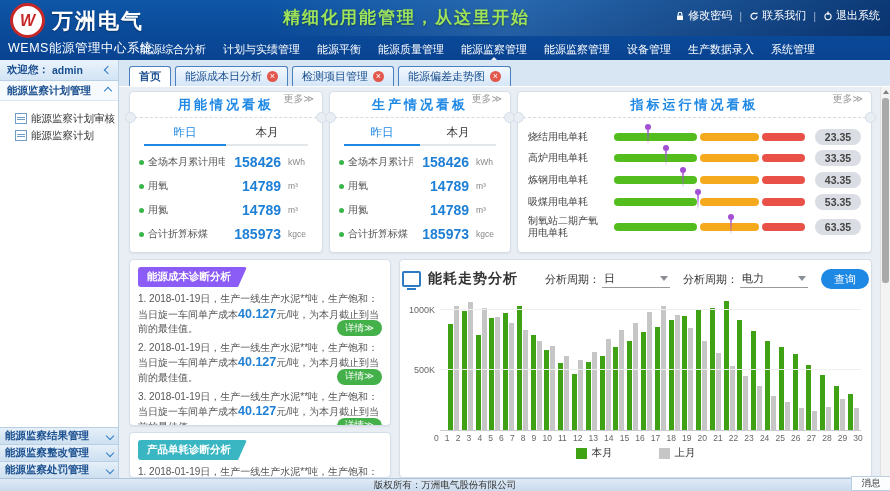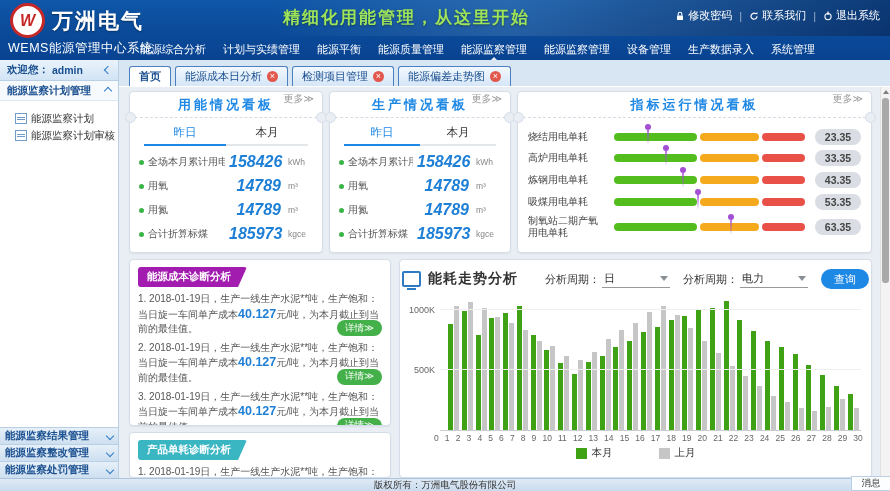--- a/index.html
+++ b/index.html
@@ -64,21 +64,21 @@
   .notch{position:absolute;width:9px;height:9px;border-radius:50%;background:#e9eef4;border:1px solid #d5dee8;top:20px;}
   .notch.l{left:-5px;}.notch.r{right:-5px;}
 
   .b-tabs{display:flex;height:25px;flex:none;margin:3px 14px 2px;font-size:11.5px;}
   .b-tab{flex:1;text-align:center;line-height:23px;color:#333;border-bottom:2px solid #e4e7ea;cursor:pointer;}
   .b-tab.active{color:#1e88e5;border-bottom-color:#1e88e5;}
   .b-rows{flex:1;padding:2px 9px 6px;display:flex;flex-direction:column;justify-content:space-around;}
   .b-row{display:flex;align-items:center;gap:4px;}
   .dot{width:5px;height:5px;border-radius:50%;background:#3cb44a;flex:none;}
   .b-label{flex:1;font-size:10px;color:#555;white-space:nowrap;overflow:hidden;}
-  .b-val{font-size:16px;font-weight:bold;color:#1e7fd6;width:52px;text-align:right;flex:none;font-style:italic;}
+  .b-val{font-size:14px;font-weight:bold;color:#1e7fd6;width:52px;text-align:right;flex:none;}
   .b-unit{width:25px;font-size:8.5px;color:#888;margin-left:3px;flex:none;}
 
   .ind-rows{flex:1;padding:8px 10px 10px 10px;display:flex;flex-direction:column;justify-content:space-around;}
   .ind-row{display:flex;align-items:center;}
   .ind-label{width:76px;font-size:10px;color:#444;line-height:1.2;flex:none;}
   .ind-bar{flex:1;height:8px;display:flex;gap:3px;position:relative;margin:0 10px;}
   .seg{height:8px;border-radius:4px;}
   .seg.g{flex:45;background:#53bd1e;}
   .seg.o{flex:32;background:#f5aa1e;}
   .seg.r{flex:23;background:#e85048;}
@@ -86,21 +86,21 @@
   .marker::after{content:"";position:absolute;top:6px;left:2px;width:2px;height:15px;
     background:linear-gradient(180deg,rgba(163,79,212,.8),rgba(163,79,212,0));}
   .pill{width:46px;flex:none;text-align:center;background:#dadde3;border-radius:9px;font-size:10.5px;font-weight:bold;color:#444;padding:2px 0;}
 
   .row2{flex:1;display:flex;gap:8px;min-height:0;}
   .leftcol{width:262px;flex:none;display:flex;flex-direction:column;gap:6px;min-height:0;}
   .card4{height:153px;flex:none;overflow:hidden;padding:6px 8px;}
   .card5{flex:1;overflow:hidden;padding:6px 8px;}
   .ribbon{display:inline-block;color:#fff;font-size:10.5px;font-weight:bold;padding:3px 16px 3px 9px;
     clip-path:polygon(0 0,100% 0,calc(100% - 9px) 100%,0 100%);border-radius:3px;}
-  .ribbon.green{background:#a21caf;text-align:right;}
+  .ribbon.green{background:#8b5cf6;text-align:right;}
   .ribbon.teal{background:#3ab6c3;}
   .diag-item{position:relative;margin-top:5px;font-size:10px;color:#555;line-height:1.35;}
   .diag-item p{margin:0;}
   .hl{color:#1e7fd6;font-size:12.5px;font-weight:bold;}
   .detail{position:absolute;right:0;bottom:0;color:#fff;font-size:9.5px;padding:1.5px 8px;border-radius:9px;cursor:pointer;white-space:nowrap;}
   .detail.green{background:#43b049;}
 
   .card6{flex:1;display:flex;flex-direction:column;padding:6px 2px 4px;min-width:0;}
   .trend-head{display:flex;align-items:center;height:26px;flex:none;}
   .trend-ic{width:15px;height:12px;border:2px solid #2e7bc4;border-radius:2px;position:relative;margin-right:7px;flex:none;}
@@ -198,28 +198,28 @@
         <span>能源监察计划管理</span>
         <span class="spacer"></span>
         <i class="chev up"></i>
       </div>
       <div id="side-items">
           <div class="side-item">
             <span class="doc-ic">
               <i></i>
               <i></i>
             </span>
-            <span>能源监察计划</span>
+            <span>能源监察计划审核</span>
           </div>
           <div class="side-item">
             <span class="doc-ic">
               <i></i>
               <i></i>
             </span>
-            <span>能源监察计划审核</span>
+            <span>能源监察计划</span>
           </div>
         </div>
       <div id="side-acc">
           <div class="side-acc-item">
             <span>能源监察结果管理</span>
             <span class="spacer"></span>
             <i class="chev down"></i>
           </div>
           <div class="side-acc-item">
             <span>能源监察整改管理</span>

